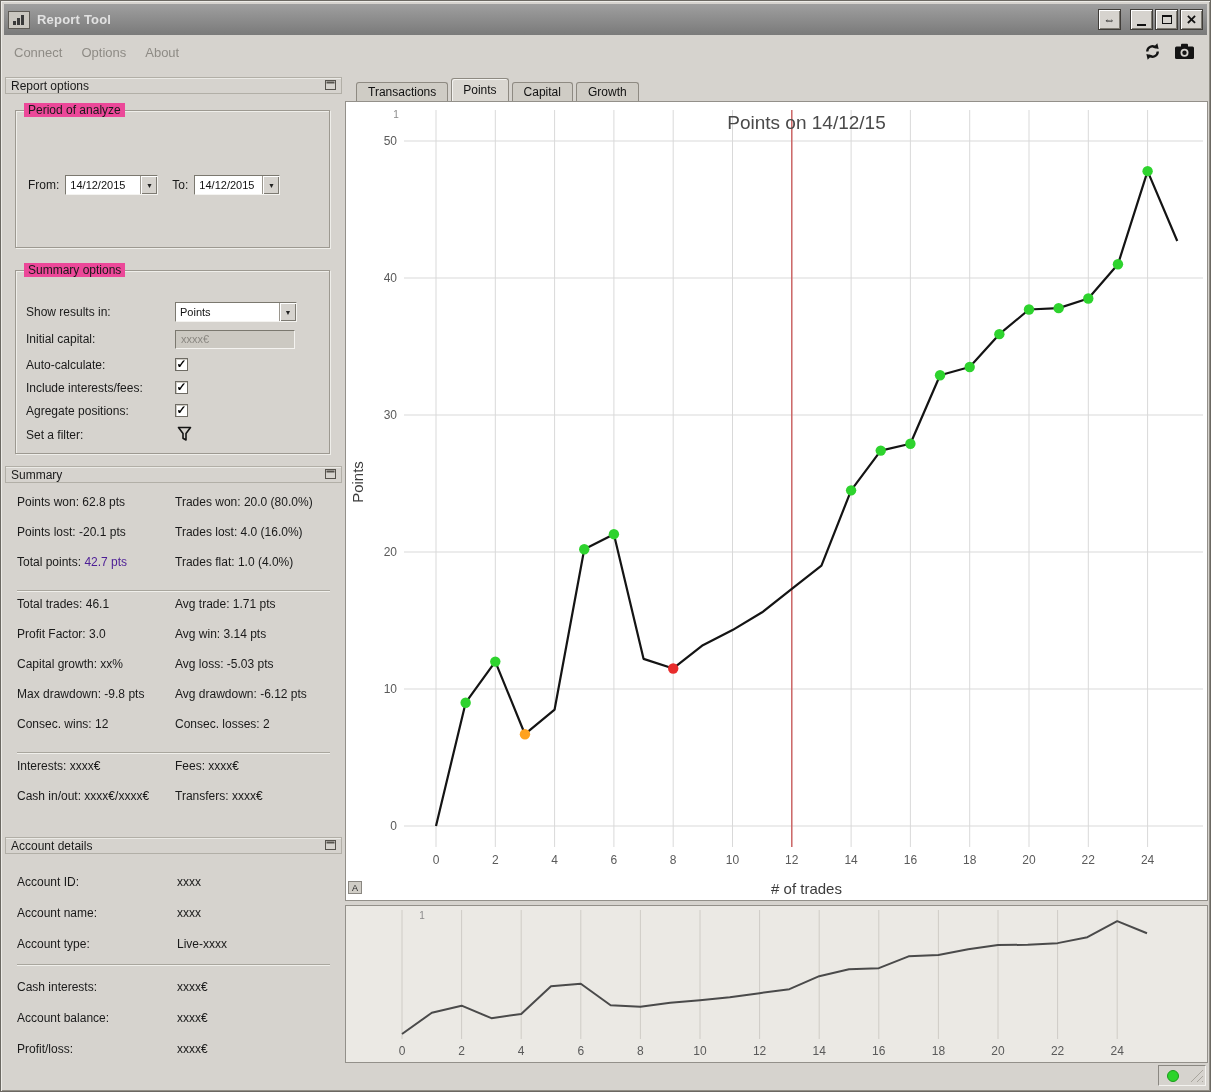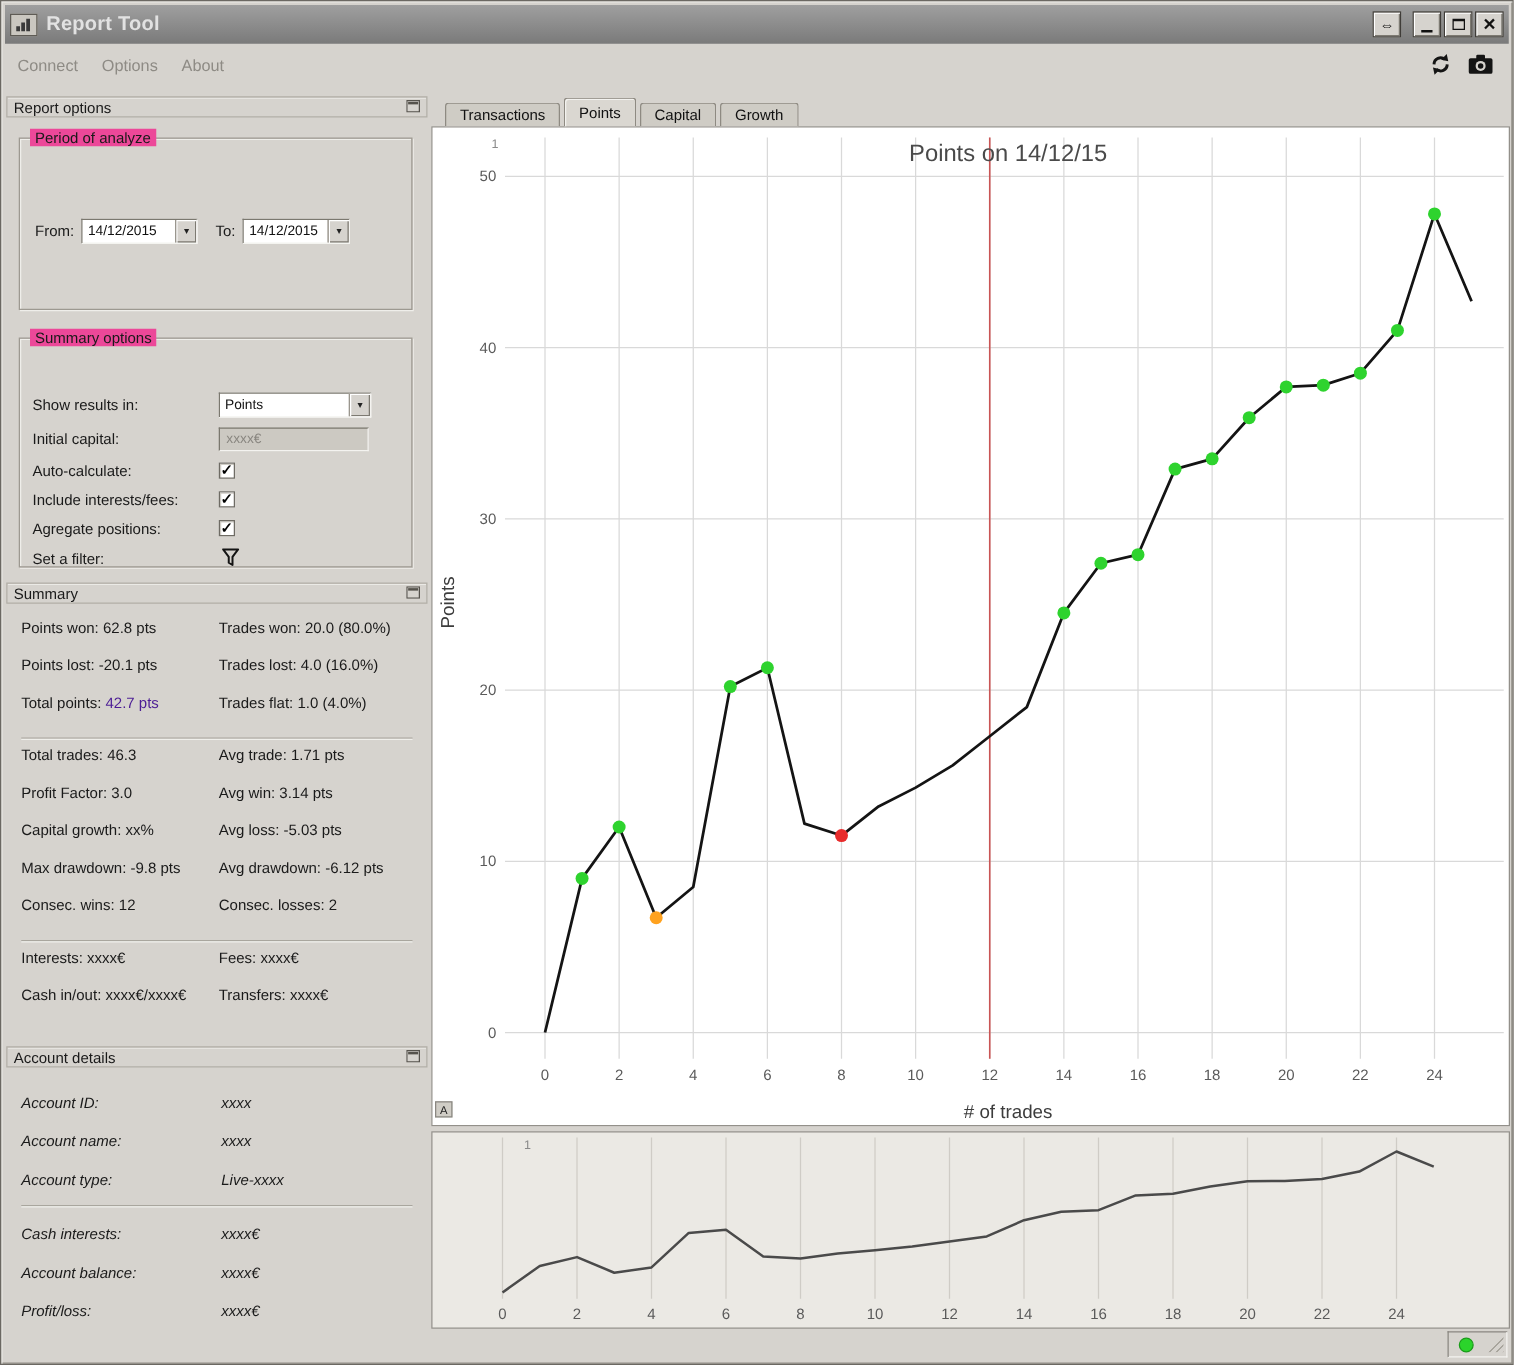--- a/index.html
+++ b/index.html
@@ -7,21 +7,21 @@
   body { font-family:"Liberation Sans", sans-serif; background:#d6d3ce; overflow:hidden; position:relative; }
   .window { position:absolute; inset:0; background:#d6d3ce; border:1px solid #6b6862;
             box-shadow: inset 1px 1px 0 #ecebe7, inset -1px -1px 0 #918e86; }
 
   
   .titlebar { position:absolute; left:3px; top:3px; right:3px; height:31px;
               background:linear-gradient(180deg,#9f9f9f,#7a7a7a);
               display:flex; align-items:center; padding:0 4px; }
   .title-icon { width:22px; height:18px; background:#cac7c0; border:1px solid #5e5b55;
                 display:flex; align-items:center; justify-content:center; }
-  .title-text { color:#e2e2e2; font-size:16px; font-weight:bold; margin-left:7px; letter-spacing:.2px; }
+  .title-text { color:#e2e2e2; font-size:13px; font-weight:bold; margin-left:7px; letter-spacing:.2px; }
   .tb-spacer { flex:1; }
   .winbtn { width:23px; height:21px; background:#d6d3ce; border:1px solid #3f3c38;
             box-shadow: inset 1px 1px 0 #ffffff, inset -1px -1px 0 #7d7a72;
             display:flex; align-items:center; justify-content:center; cursor:default; padding:0;
             font-family:"Liberation Sans",sans-serif; }
   .dockbtn { margin-right:9px; font-size:12px; font-weight:bold; color:#111; }
   .btn-group { display:flex; gap:2px; }
   .min-glyph { width:9px; height:2px; background:#111; align-self:flex-end; margin-bottom:3px; }
   .max-glyph { width:10px; height:9px; border:1px solid #111; border-top:2px solid #111; }
   .close-glyph { font-size:17px; font-weight:bold; line-height:14px; color:#111; }
@@ -44,41 +44,41 @@
   .period-row { display:flex; align-items:center; margin-top:64px; padding:0 12px; }
   .period-row label { margin-right:6px; }
   .combo { display:flex; height:20px; background:#fff; border:1px solid;
            border-color:#7b786f #f4f3f0 #f4f3f0 #7b786f; }
   .combo-value { flex:1; font-size:11px; padding:3px 4px 0 4px; white-space:nowrap; overflow:hidden; color:#111; }
   .combo-btn { width:17px; background:#d6d3ce; border-left:1px solid #9a968e;
                box-shadow: inset 1px 1px 0 #fff, inset -1px -1px 0 #7d7a72;
                font-size:7px; display:flex; align-items:center; justify-content:center; color:#222; }
   .combo-from { width:93px; margin-right:14px; }
   .combo-to { width:86px; }
-  .opts-group { height:184px; margin-top:22px; padding-top:40px; }
+  .opts-group { height:184px; margin-top:22px; padding-top:28px; }
   .opt-row { display:flex; align-items:center; padding-left:10px; }
   .opt-row label { width:149px; }
   .row-combo { height:26px; } .row-input { height:28px; } .row-check { height:23px; } .row-filter { height:26px; }
   .combo-results { width:122px; }
   .text-input { width:120px; height:19px; border:1px solid; border-color:#7b786f #f4f3f0 #f4f3f0 #7b786f;
                 background:#ccc9c2; color:#8a8781; font-size:11px; padding:0 5px; font-family:inherit; }
   .text-input::placeholder { color:#8a8781; opacity:1; }
   .checkbox { width:13px; height:13px; background:#fff; border:1px solid #6e6b64;
               box-shadow: inset 1px 1px 0 #cfccc5; display:flex; align-items:center; justify-content:center; }
   .check { font-size:12px; font-weight:bold; line-height:10px; margin-top:-1px; color:#000; }
   .filter-btn { background:none; border:none; padding:0; margin-left:2px; cursor:default; }
 
   .summary-body { padding:12px 8px 6px 12px; }
   .sum-row { display:flex; align-items:flex-start; height:30px; }
   .sum-left { width:158px; }
   .sum-right { flex:1; }
   .green-value { color:#4c1d95; }
   .panel-sep { height:2px; border-top:1px solid #a9a69e; border-bottom:1px solid #f0efeb; margin:5px 4px 5px 0; }
   .account-body { padding:12px 8px 6px 12px; }
-  .acc-row { display:flex; align-items:center; height:31px;font-style:italic; }
+  .acc-row { display:flex; align-items:center; height:31px; }
   .acc-label { width:160px; }
   .hdr-summary { margin-top:10px; }
   .hdr-account { margin-top:12px; }
 
   
   .main-area { position:absolute; left:344px; top:77px; width:863px; height:986px; }
   .tabbar { display:flex; align-items:flex-end; height:23px; padding-left:11px; position:relative; z-index:2; }
   .tab { height:19px; display:flex; align-items:center; padding:0 11px; background:#cfccc5;
          border:1px solid #8e8a82; border-bottom:none; border-radius:3px 3px 0 0; margin-right:3px;
          font-size:12px; color:#111; }
@@ -254,21 +254,21 @@
       </div>
       <div class="sum-row">
         <span class="sum-left">
           <span>Total points:</span>
           <span class="green-value">42.7 pts</span>
         </span>
         <span class="sum-right">Trades flat: 1.0 (4.0%)</span>
       </div>
       <div class="panel-sep"></div>
       <div class="sum-row">
-        <span class="sum-left">Total trades: 46.3</span>
+        <span class="sum-left">Total trades: 46.1</span>
         <span class="sum-right">Avg trade: 1.71 pts</span>
       </div>
       <div class="sum-row">
         <span class="sum-left">Profit Factor: 3.0</span>
         <span class="sum-right">Avg win: 3.14 pts</span>
       </div>
       <div class="sum-row">
         <span class="sum-left">Capital growth: xx%</span>
         <span class="sum-right">Avg loss: -5.03 pts</span>
       </div>

